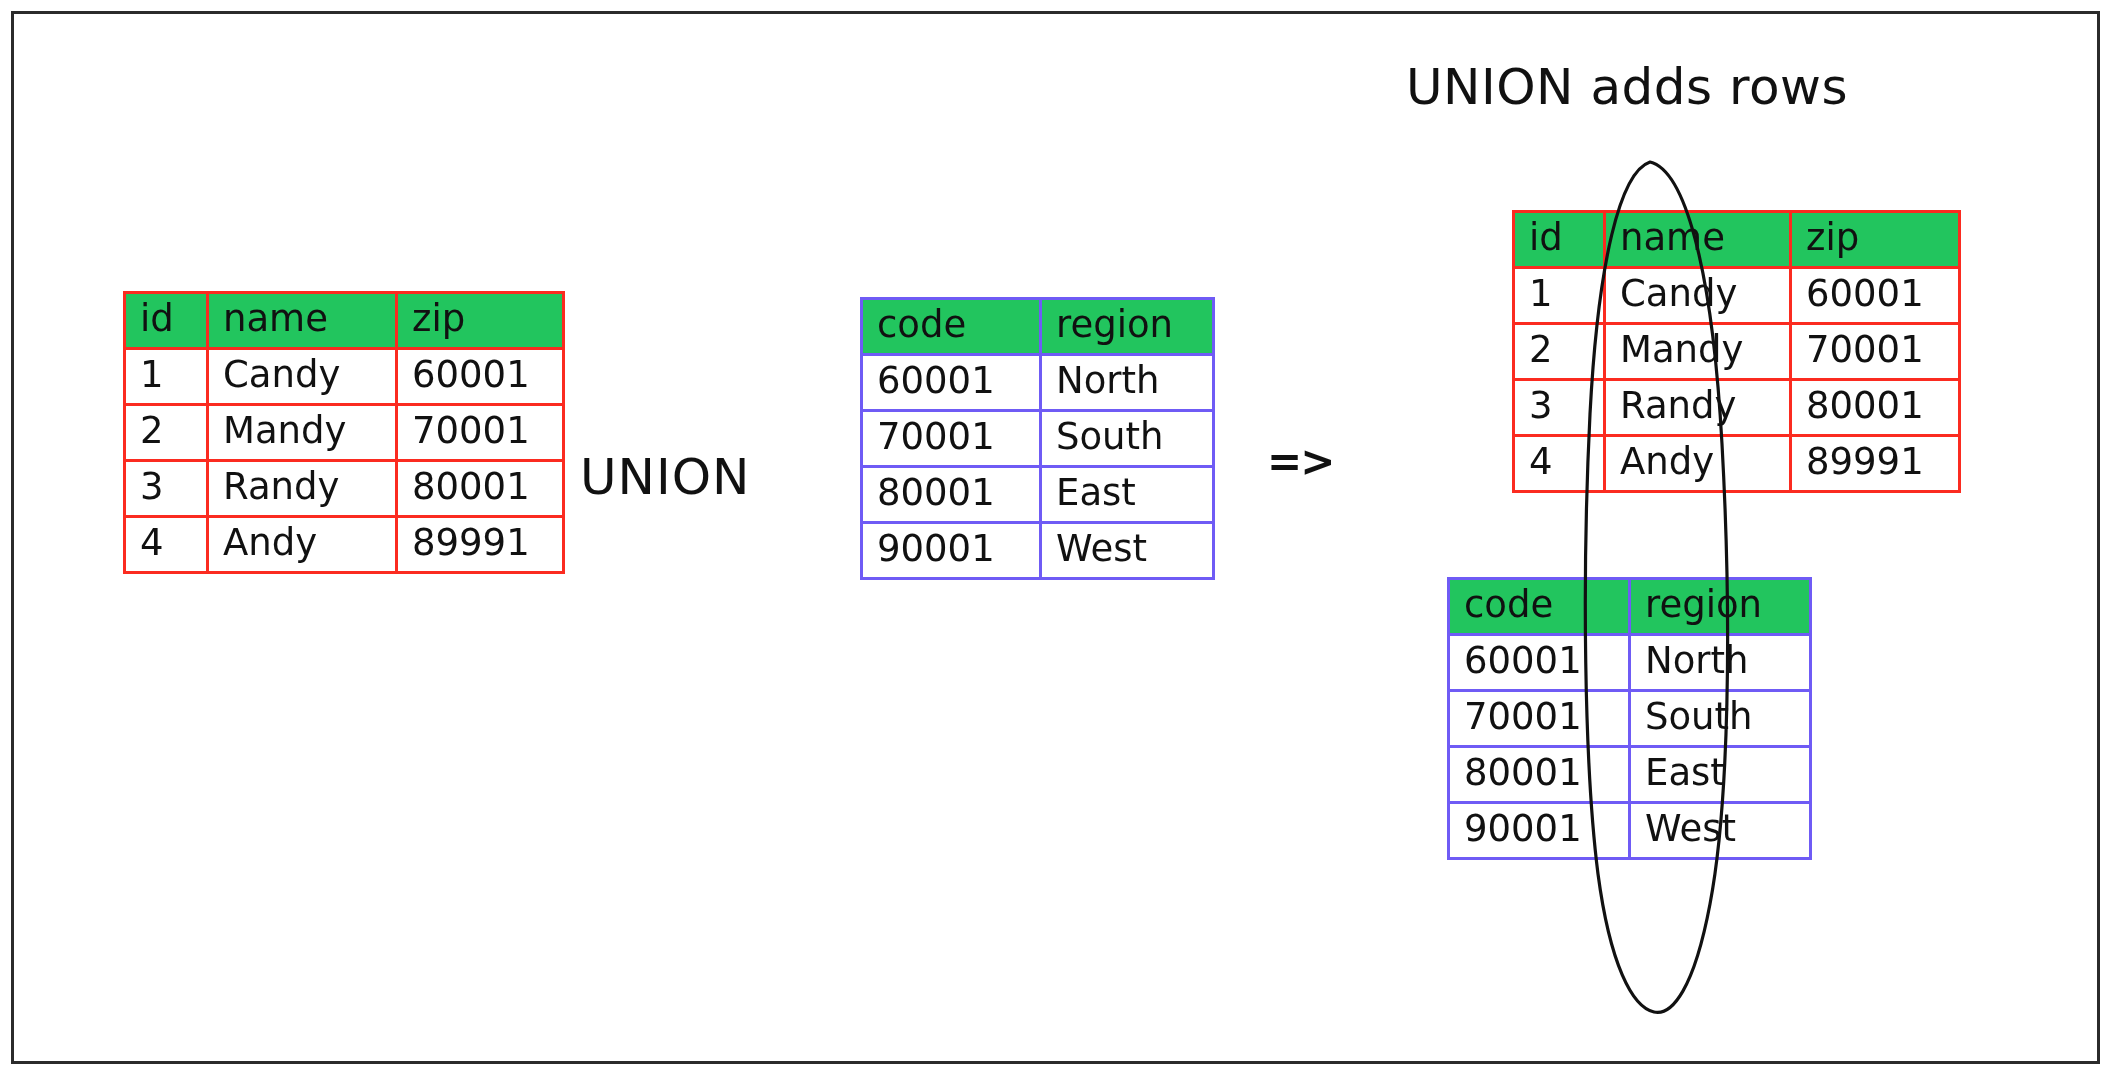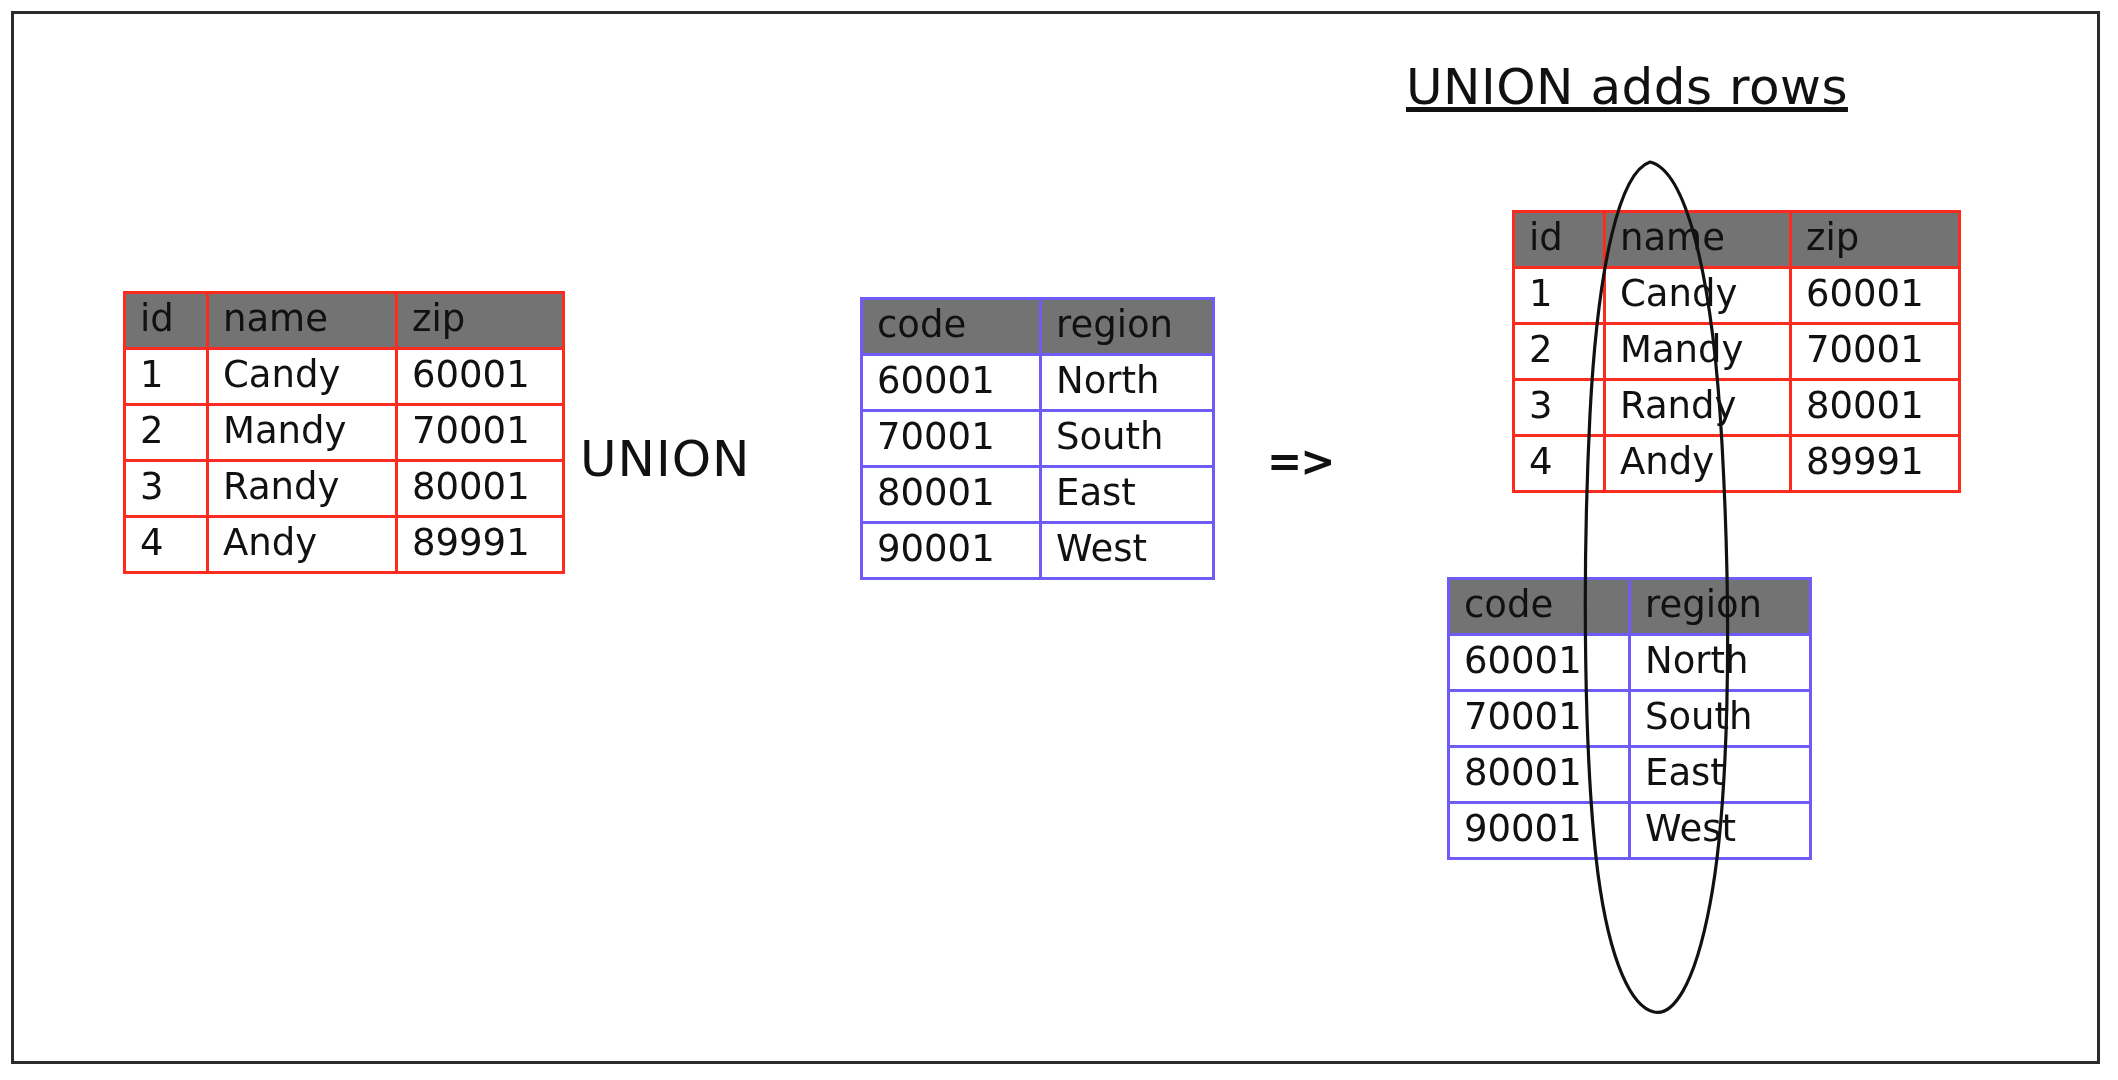--- a/index.html
+++ b/index.html
@@ -43,21 +43,21 @@
   .db-table td, .db-table th {
     border: 3px solid currentColor;
     padding: 6px 14px 10px 14px;
     text-align: left;
     font-weight: normal;
     white-space: nowrap;
     vertical-align: middle;
     background: #ffffff;
   }
   .db-table thead th {
-    background: #737373;
+    background: #22c55e;
   }
   .db-table td span, .db-table th span {
     color: #111111;
     display: inline-block;
   }
   
   .tbl-red { color: #fb2b20; }
   
   .tbl-purple { color: #6f5bf5; margin-left: 37px; }
 
@@ -98,25 +98,24 @@
     font-family: "DejaVu Sans", sans-serif;
     color: #111111;
     white-space: nowrap;
     line-height: 1;
   }
   #title-text {
     left: 1392px;
     top: 48px;
     font-size: 50px;
     letter-spacing: 0.5px;
-    text-decoration: underline;
   }
   #union-operator {
     left: 566px;
-    top: 420px;
+    top: 438px;
     font-size: 50px;
     letter-spacing: 1px;
   }
   #arrow-operator {
     left: 1253px;
     top: 427px;
     font-size: 42px;
     font-weight: bold;
     letter-spacing: -2px;
   }

